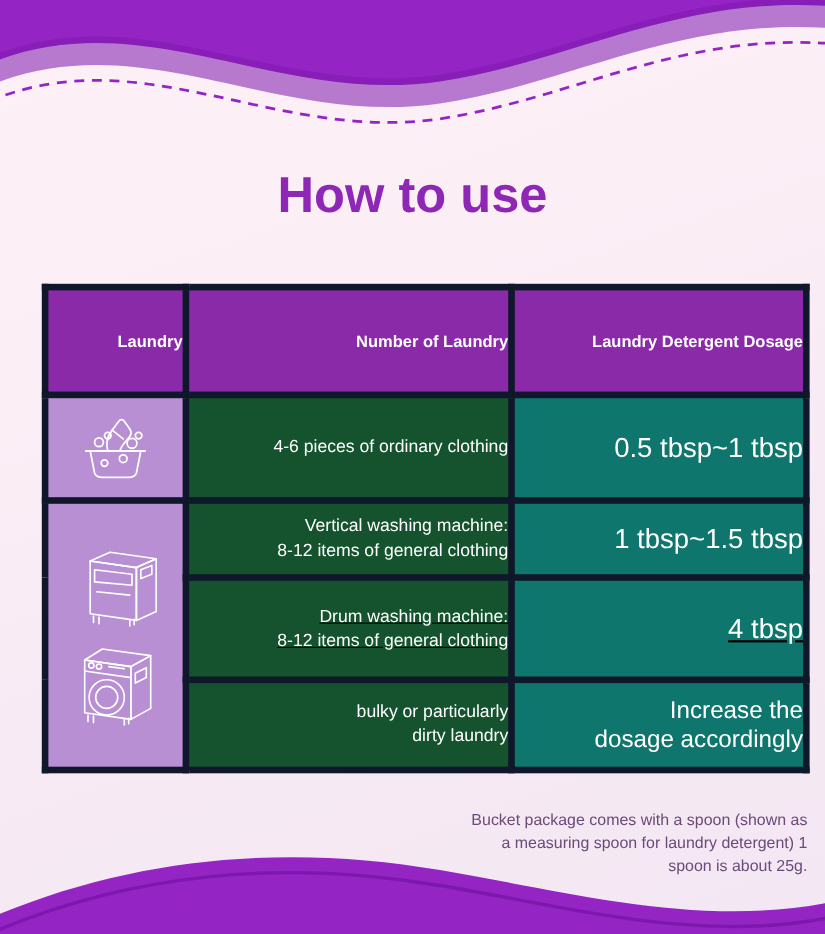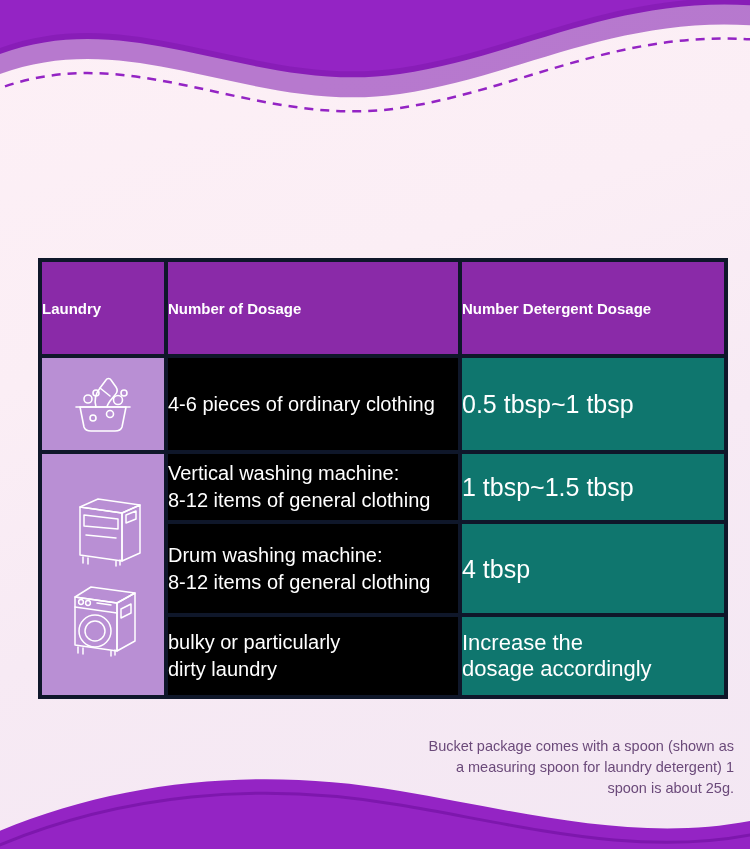--- a/index.html
+++ b/index.html
@@ -55,60 +55,60 @@
     top: 258px;
     left: 38px;
     width: 674px;
   }
   table.dosage {
     border-collapse: collapse;
     width: 674px;
     table-layout: fixed;
   }
   table.dosage th, table.dosage td {
-    border: 4px solid #0f172a;
+    border: 6px solid #0f172a;
     padding: 0;
     vertical-align: middle;
-    text-align: left;
+    text-align: right;
   }
   thead th {
     background: #8a2aa8;
     color: #ffffff;
     font-size: 15px;
     font-weight: bold;
     height: 92px;
   }
   thead th.col-laundry { width: 122px; }
   thead th.col-number  { width: 290px; }
   thead th.col-dosage  { width: 262px; }
 
   td.icon-cell {
     background: #b98fd4;
     width: 122px;
   }
   td.desc-cell {
-    background: #000000;
+    background: #14532d;
     color: #ffffff;
-    font-size: 20px;
+    font-size: 16px;
     line-height: 1.35;
     padding: 6px 12px;
   }
   td.dose-cell {
     background: #0f766e;
     color: #ffffff;
     font-size: 25px;
     line-height: 1.2;
     padding: 6px 8px;
   }
   td.dose-cell.small {
     font-size: 22px;
   }
   .row-h1 { height: 96px; }
   .row-h2 { height: 70px; }
-  .row-h3 { height: 93px; }
+  .row-h3 { height: 93px; text-decoration: underline; }
   .row-h4 { height: 82px; }
 
   .icon-svg { display: block; margin: 0 auto; }
 
   .footnote {
     position: absolute;
     top: 736px;
     left: 424px;
     width: 310px;
     font-size: 14.5px;
@@ -121,28 +121,29 @@
 <body>
 
 <div class="page">
 
   <svg class="wave-top" viewBox="0 0 750 130" preserveAspectRatio="none">
     <path d="M-10,58 C130,0 250,96 400,74 C520,56 620,-6 760,6 L760,-20 L-10,-20 Z" fill="#9424c4"></path>
     <path d="M-10,78 C130,20 250,116 400,94 C520,76 620,14 760,26 L760,0 C620,-12 520,50 400,68 C250,90 130,-6 -10,52 Z" fill="#7d17ad" opacity="0.55"></path>
     <path d="M-10,92 C130,34 250,130 400,108 C520,90 620,28 760,40" fill="none" stroke="#9424c4" stroke-width="2.5" stroke-dasharray="9 7"></path>
   </svg>
 
+  <div class="title">How to use</div>
 
   <div class="table-wrap">
     <table class="dosage">
       <thead>
         <tr>
           <th class="col-laundry">Laundry</th>
-          <th class="col-number">Number of Dosage</th>
-          <th class="col-dosage">Number Detergent Dosage</th>
+          <th class="col-number">Number of Laundry</th>
+          <th class="col-dosage">Laundry Detergent Dosage</th>
         </tr>
       </thead>
       <tbody>
         <tr class="row-h1">
           <td class="icon-cell">
             <svg class="icon-svg" width="74" height="62" viewBox="0 0 74 62">
               <g fill="none" stroke="#ffffff" stroke-width="1.6" stroke-linejoin="round" stroke-linecap="round">
                 <path d="M14,34 L60,34 L56,54 C55,57 52,58 49,58 L25,58 C22,58 19,57 18,54 Z"></path>
                 <path d="M10,34 L64,34"></path>
                 <path d="M30,34 C28,27 30,20 34,15 L40,7 C41,5 44,5 45,7 L50,14 C52,17 51,20 49,22 L44,28 C42,31 41,33 41,34"></path>

